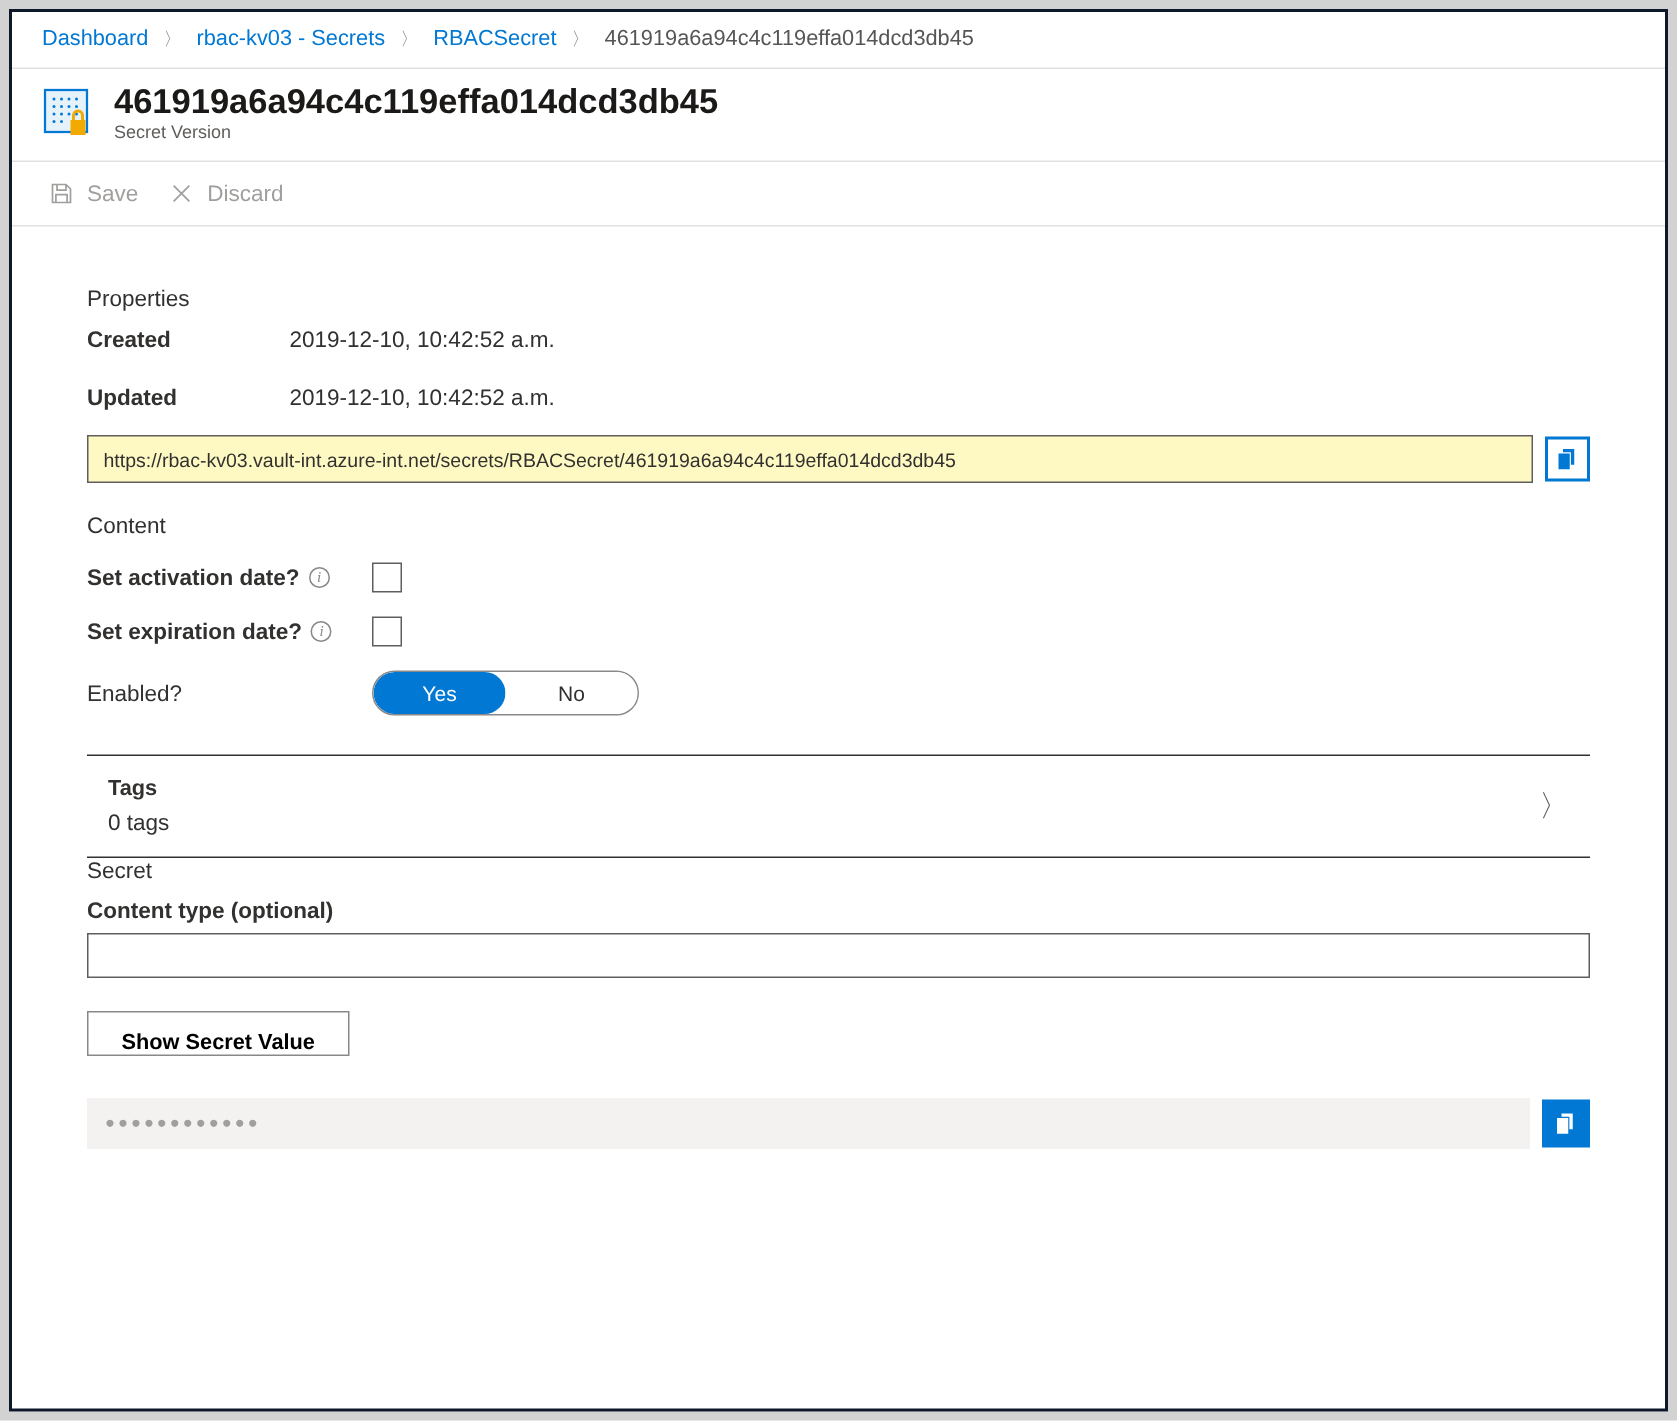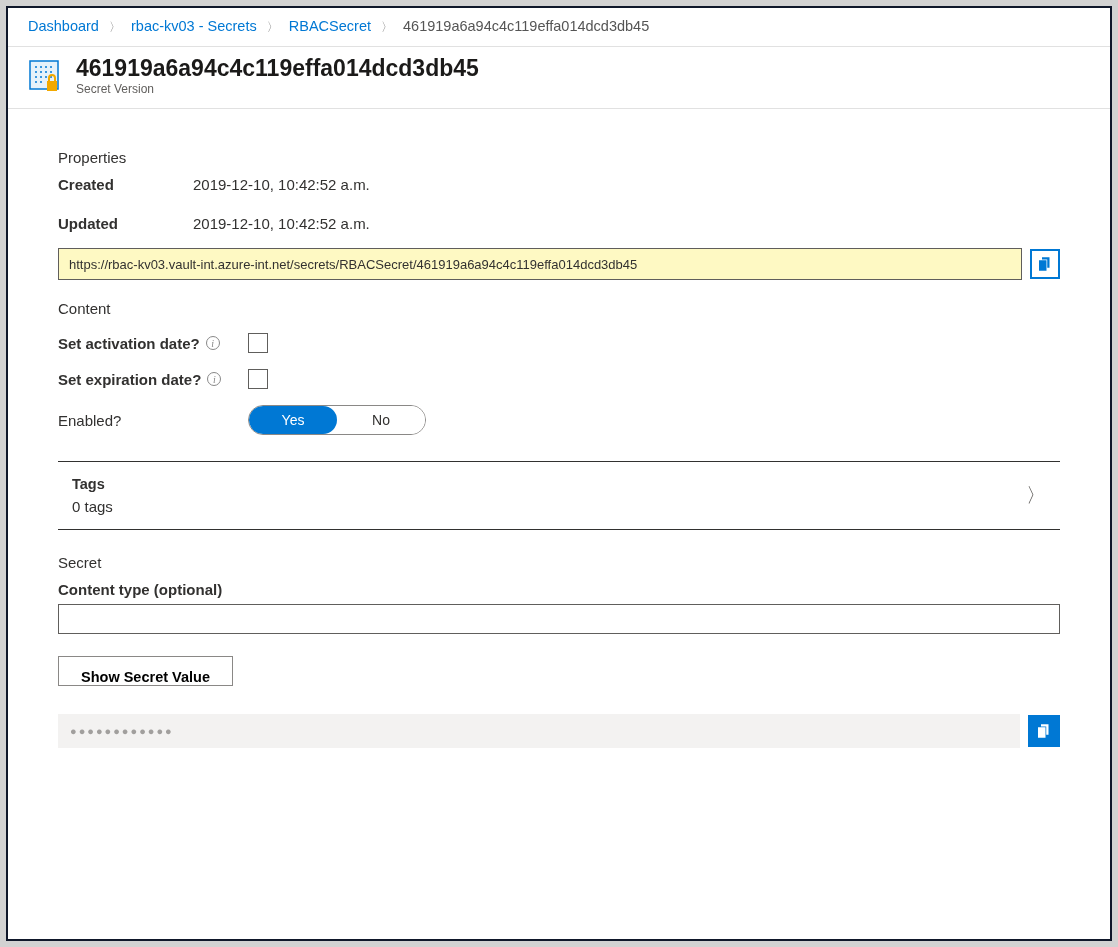--- a/index.html
+++ b/index.html
@@ -204,21 +204,21 @@
     padding: 14px 14px 14px 14px;
     display: flex;
     align-items: center;
     justify-content: space-between;
     cursor: pointer;
   }
   .tags-left { }
   .tags-title { font-weight: 600; font-size: 14.5px; margin-bottom: 6px;}
   .tags-count { font-size: 15px; color: #323130; }
   .chevron { font-size: 20px; color: #605e5c; }
-  .secret-section { margin-top: 24px; }
+  .secret-section { }
   .secret-title { font-size: 15px; font-weight: 400; margin-bottom: 10px; }
   .content-type-label { font-weight: 600; font-size: 15px; margin-bottom: 6px; }
   .text-input {
     width: 100%;
     height: 30px;
     border: 1px solid #605e5c;
     padding: 0 8px;
     font-size: 14px;
     font-family: inherit;
   }
@@ -299,20 +299,34 @@
         </g>
         <path d="M 20 22 L 20 19 A 4 4 0 0 1 28 19 L 28 22 L 29 22 L 29 32 L 19 32 L 19 22 Z M 22 22 L 26 22 L 26 19 A 2 2 0 0 0 22 19 Z" fill="#f2a900"></path>
       </svg>
     </div>
     <div class="header-text">
       <h1>461919a6a94c4c119effa014dcd3db45</h1>
       <div class="subtitle">Secret Version</div>
     </div>
   </div>
 
+  <div class="toolbar">
+    <button class="toolbar-btn">
+      <svg viewBox="0 0 24 24">
+          <path fill="none" stroke="#a19f9d" stroke-width="1.5" d="M4 4 h12 l4 4 v12 h-16 z M8 4 v5 h8 v-5 M7 20 v-7 h10 v7"></path>
+        </svg>
+      <span>Save</span>
+    </button>
+    <button class="toolbar-btn">
+      <svg viewBox="0 0 24 24">
+          <path fill="none" stroke="#a19f9d" stroke-width="1.5" d="M5 5 L19 19 M19 5 L5 19"></path>
+        </svg>
+      <span>Discard</span>
+    </button>
+  </div>
 
   <div class="content">
 
     <div class="section-title">Properties</div>
 
     <div class="prop-row">
       <div class="prop-label">Created</div>
       <div class="prop-value">2019-12-10, 10:42:52 a.m.</div>
     </div>
 

